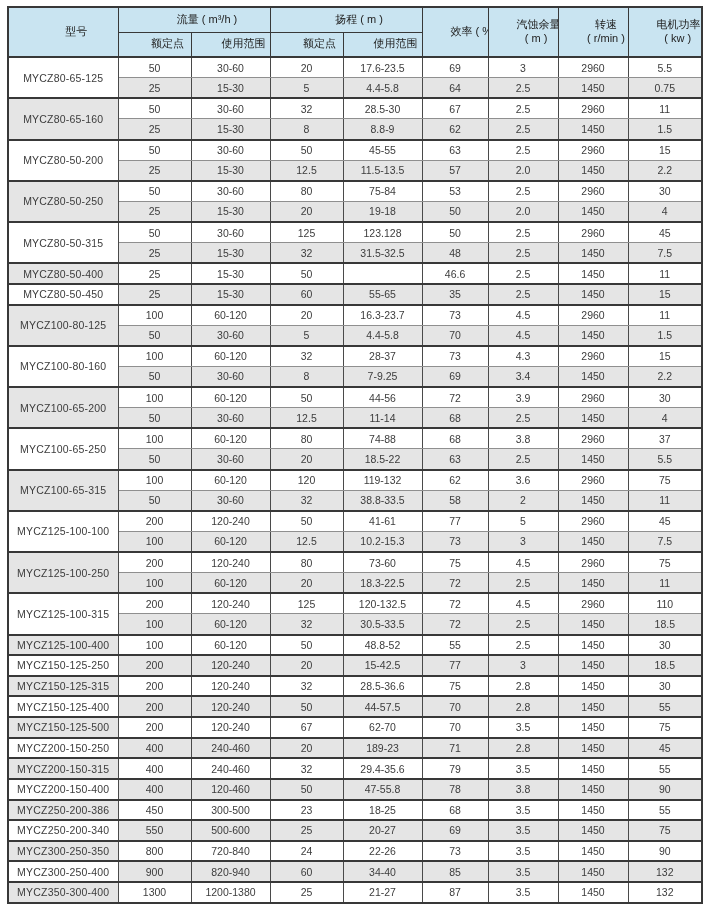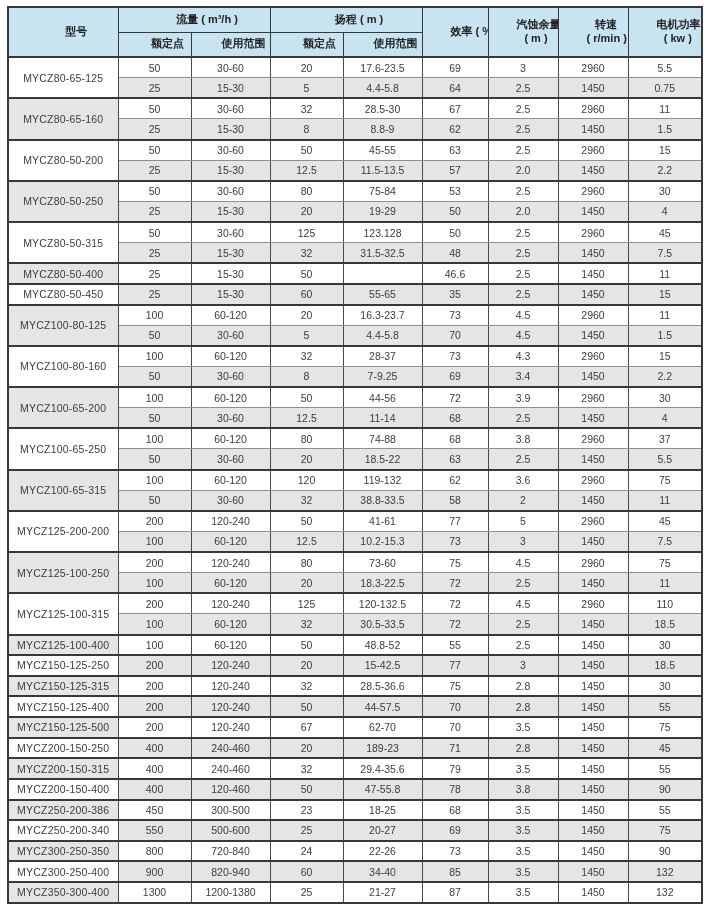--- a/index.html
+++ b/index.html
@@ -35,21 +35,21 @@
     border-bottom: 1px solid var(--border-light);
     text-align: center;
     vertical-align: middle;
     padding: 0 2px;
     overflow: hidden;
     white-space: nowrap;
   }
   thead th {
     background: var(--header-bg);
     font-size: 11px;
-    font-weight: bold;
+    font-weight: normal;
     color: #222222;
     border-color: var(--border-dark);
     line-height: 1.25;
     padding-left: 28px;
   }
   thead tr.h1 { height: 25px; }
   thead tr.h2 { height: 25px; }
   tbody tr { height: 20.63px; }
   tbody td {
     font-size: 10.5px;
@@ -167,21 +167,21 @@
           <td class="val">75-84</td>
           <td class="val">53</td>
           <td class="val">2.5</td>
           <td class="val">2960</td>
           <td class="val">30</td>
         </tr>
         <tr class="shaded">
           <td class="val">25</td>
           <td class="val">15-30</td>
           <td class="val">20</td>
-          <td class="val">19-29</td>
+          <td class="val">19-18</td>
           <td class="val">50</td>
           <td class="val">2.0</td>
           <td class="val">1450</td>
           <td class="val">4</td>
         </tr>
         <tr class="group-start">
           <td class="model" rowspan="2">MYCZ80-50-315</td>
           <td class="val">50</td>
           <td class="val">30-60</td>
           <td class="val">125</td>
@@ -322,21 +322,21 @@
           <td class="val">50</td>
           <td class="val">30-60</td>
           <td class="val">32</td>
           <td class="val">38.8-33.5</td>
           <td class="val">58</td>
           <td class="val">2</td>
           <td class="val">1450</td>
           <td class="val">11</td>
         </tr>
         <tr class="group-start">
-          <td class="model" rowspan="2">MYCZ125-200-200</td>
+          <td class="model" rowspan="2">MYCZ125-100-100</td>
           <td class="val">200</td>
           <td class="val">120-240</td>
           <td class="val">50</td>
           <td class="val">41-61</td>
           <td class="val">77</td>
           <td class="val">5</td>
           <td class="val">2960</td>
           <td class="val">45</td>
         </tr>
         <tr class="shaded">

